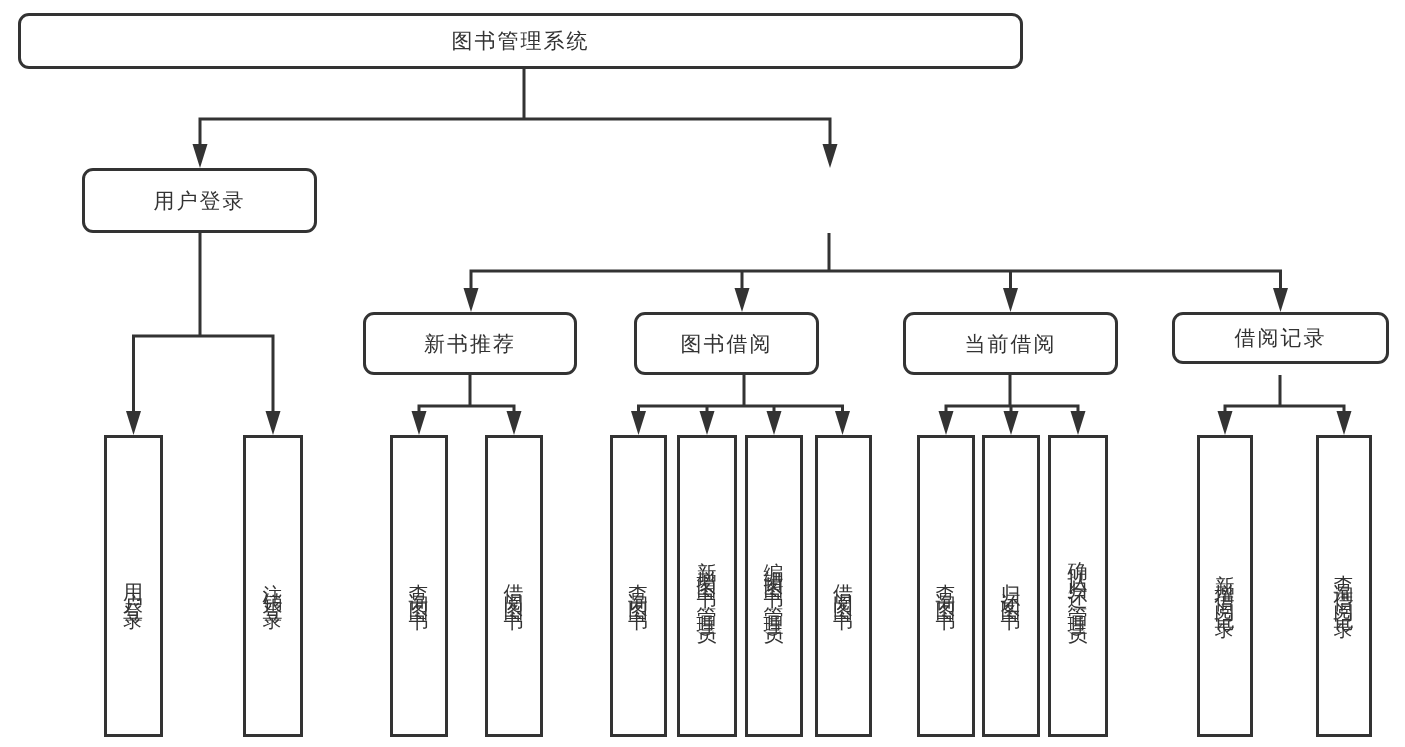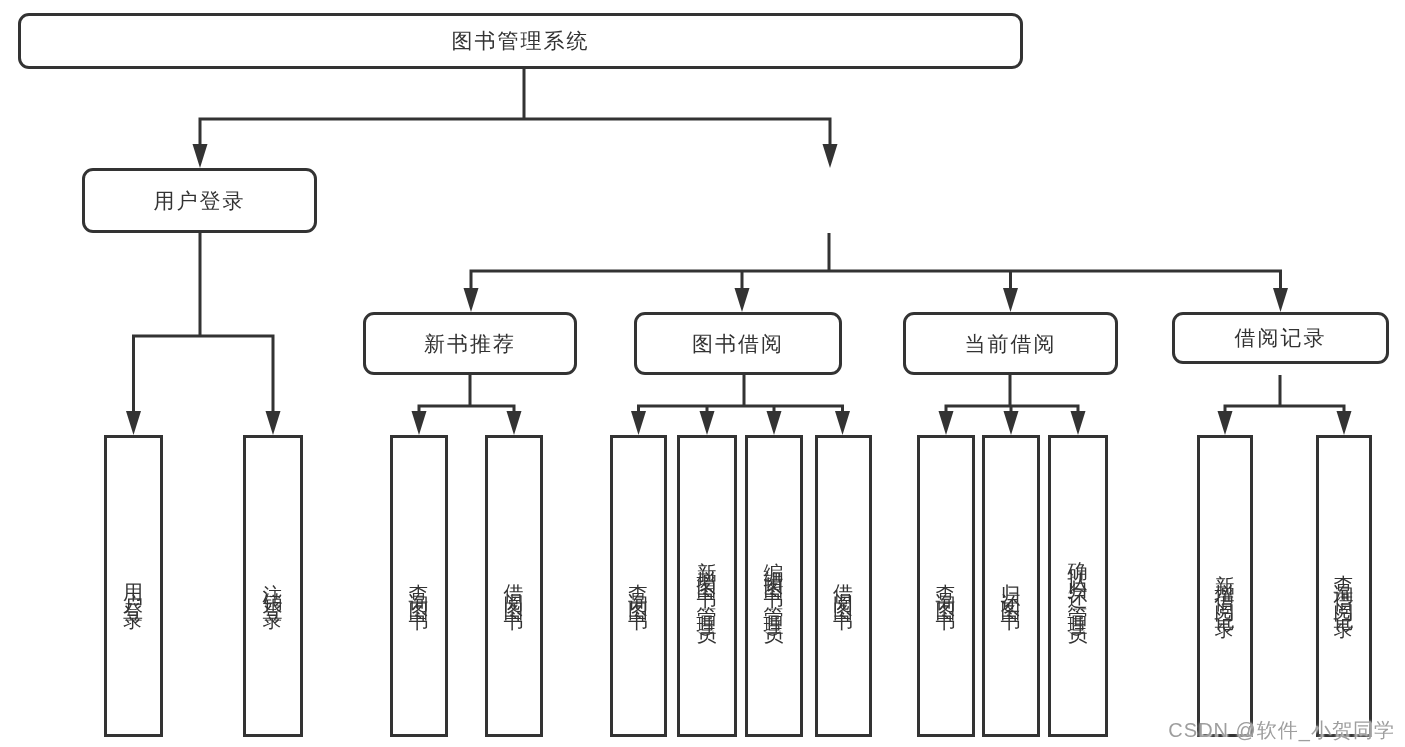--- a/index.html
+++ b/index.html
@@ -106,21 +106,21 @@
     <span>图书管理系统</span>
   </div>
 
   <div class="node hbox" style="left:82px; top:168px; width:235px; height:65px;">
     <span>用户登录</span>
   </div>
 
   <div class="node hbox" style="left:363px; top:312px; width:214px; height:63px;">
     <span>新书推荐</span>
   </div>
-  <div class="node hbox" style="left:634px; top:312px; width:208px; height:63px;">
+  <div class="node hbox" style="left:634px; top:312px; width:185px; height:63px;">
     <span>图书借阅</span>
   </div>
   <div class="node hbox" style="left:903px; top:312px; width:215px; height:63px;">
     <span>当前借阅</span>
   </div>
   <div class="node hbox" style="left:1172px; top:312px; width:217px; height:52px;">
     <span>借阅记录</span>
   </div>
 
   <div class="node vbox" style="left:104px; top:435px; width:59px; height:302px;">
@@ -160,15 +160,14 @@
     <span class="vtext">确认归还（管理员）</span>
   </div>
 
   <div class="node vbox" style="left:1197px; top:435px; width:56px; height:302px;">
     <span class="vtext">新增借阅记录</span>
   </div>
   <div class="node vbox" style="left:1316px; top:435px; width:56px; height:302px;">
     <span class="vtext">查询借阅记录</span>
   </div>
 
-  <div class="watermark">CSDN @软件_小贺同学</div>
 
 </div>
 
 </body></html>

